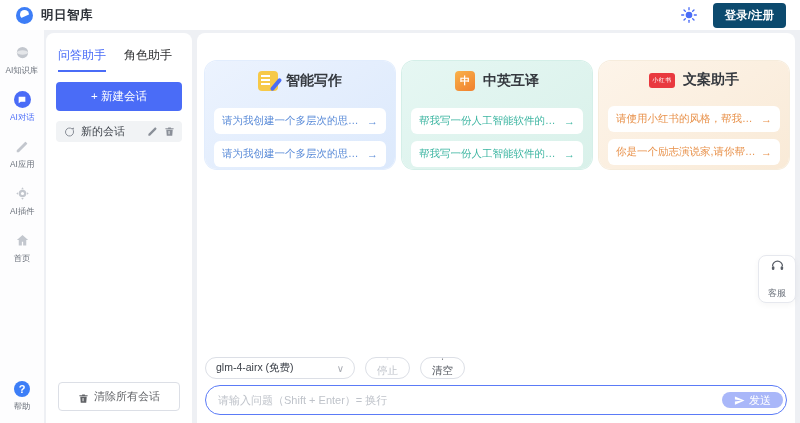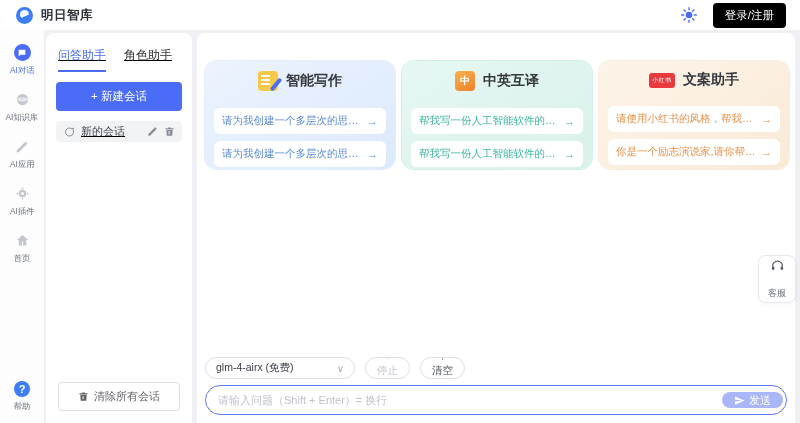--- a/index.html
+++ b/index.html
@@ -9,52 +9,52 @@
   
   .header { position:absolute; left:0; top:0; width:800px; height:30px; background:#fff;
     display:flex; align-items:center; padding:4px 10px; }
   .logo-wrap { display:flex; align-items:center; gap:8px; padding-left:6px; }
   .logo-icon { width:17px; height:17px; border-radius:50%; background:#3d7ef7; position:relative; }
   .logo-icon::after { content:""; position:absolute; left:4px; top:3px; width:9px; height:9px;
     border-radius:50%; background:#fff; clip-path:polygon(0 0,100% 0,100% 55%,0 100%); }
   .app-title { font-size:12.5px; font-weight:bold; color:#2b2f36; letter-spacing:.5px; }
   .header-right { margin-left:auto; display:flex; align-items:center; gap:16px; padding-right:4px; }
   .theme-icon { width:16px; height:16px; color:#4a6cf7; cursor:pointer; }
-  .login-btn { background:#000000; color:#fff; font-size:11.5px; border:none; border-radius:4px;
-    padding:5px 12px; cursor:pointer; }
+  .login-btn { background:#0c4a6e; color:#fff; font-size:11.5px; border:none; border-radius:4px;
+    padding:5px 12px; cursor:pointer;font-weight:bold; }
 
   
   .rail { position:absolute; left:0; top:30px; width:44px; height:393px; background:#fdfdfe; }
   .rail-item { width:44px; display:flex; flex-direction:column; align-items:center; gap:3px;
     margin-top:14px; cursor:pointer; }
   .rail-ico { width:17px; height:17px; display:flex; align-items:center; justify-content:center; color:#c3c7ce; }
   .rail-lab { font-size:9px; color:#6a707a; white-space:nowrap; transform:scale(.92); }
   .rail-item.active .rail-lab { color:#4a6cf7; }
   .rail-ico.bubble-active { background:#4a6cf7; border-radius:50%; color:#fff; }
   .rail-help { position:absolute; left:0; bottom:10px; }
   .help-circle { width:16px; height:16px; border-radius:50%; background:#3d7ef7; color:#fff;
     font-size:11px; font-weight:bold; display:flex; align-items:center; justify-content:center; }
 
   
   .side-panel { position:absolute; left:46px; top:33px; width:146px; height:390px; background:#fff;
-    border-radius:8px 8px 0 0; padding:10px 10px 0 10px;text-decoration:underline; }
+    border-radius:8px 8px 0 0; padding:10px 10px 0 10px; }
   .tabs { display:flex; gap:18px; padding:4px 2px 8px 2px; }
   .tab { font-size:12px; color:#303133; cursor:pointer; padding-bottom:6px; }
   .tab.active { color:#4a6cf7; border-bottom:2px solid #4a6cf7; }
   .new-chat-btn { width:100%; margin-top:2px; background:#4a6cf7; border:none; color:#fff;
     font-size:11.5px; border-radius:4px; padding:7px 0; cursor:pointer; }
   .convo-row { margin-top:10px; background:#f1f3f5; border-radius:4px; height:21px;
     display:flex; align-items:center; padding:0 7px; gap:6px; cursor:pointer; }
   .convo-ico { color:#8a8f98; display:flex; }
   .convo-title { font-size:11px; color:#3a3f47; flex:1; }
   .row-actions { display:flex; gap:6px; color:#8a8f98; }
   .row-actions svg { cursor:pointer; }
   .clear-all-btn { position:absolute; left:12px; bottom:12px; width:122px; background:#fff;
     border:1px solid #dcdfe6; border-radius:4px; color:#606266; font-size:11px; padding:6px 0;
-    display:flex; align-items:center; justify-content:center; gap:5px; cursor:pointer; }
+    display:flex; align-items:flex-end; justify-content:center; gap:5px; cursor:pointer; }
 
   
   .main-panel { position:absolute; left:197px; top:33px; width:598px; height:390px; background:#fff;
     border-radius:8px 8px 0 0; }
   .cards { position:absolute; left:8px; top:28px; display:flex; gap:7px; }
   .card { width:190px; height:108px; border-radius:12px; padding:10px 9px; }
   .card-blue   { background:linear-gradient(145deg,#ecf3fe 0%,#dce9fc 100%); box-shadow:0 0 0 1px #e2edfd; }
   .card-teal   { background:linear-gradient(145deg,#e6f7f3 0%,#d9f1ea 100%); box-shadow:0 0 0 1px #d4efe8; }
   .card-orange { background:linear-gradient(145deg,#fdf4e9 0%,#f9ead7 100%); box-shadow:0 0 0 1px #f6ecdc; }
   .card-head { display:flex; align-items:center; justify-content:center; gap:8px; margin-bottom:17px; }
@@ -123,36 +123,36 @@
           <line x1="4.5" y1="19.5" x2="6.5" y2="17.5"></line>
             <line x1="17.5" y1="6.5" x2="19.5" y2="4.5"></line>
         </g>
       </svg>
     </span>
     <button class="login-btn">登录/注册</button>
   </div>
 </div>
 
 <div class="rail">
-  <div class="rail-item active">
-    <span class="rail-ico bubble-active">
-      <svg viewBox="0 0 24 24" width="10" height="10" fill="currentColor">
-          <path d="M4 4h16v12H9l-5 4z"></path>
-        </svg>
-    </span>
-    <span class="rail-lab">AI对话</span>
-  </div>
   <div class="rail-item">
     <span class="rail-ico">
       <svg viewBox="0 0 24 24" width="15" height="15" fill="currentColor">
           <circle cx="12" cy="12" r="9"></circle>
           <ellipse cx="12" cy="12" rx="9" ry="3.5" fill="#fff" opacity=".55"></ellipse>
         </svg>
     </span>
     <span class="rail-lab">AI知识库</span>
+  </div>
+  <div class="rail-item active">
+    <span class="rail-ico bubble-active">
+      <svg viewBox="0 0 24 24" width="10" height="10" fill="currentColor">
+          <path d="M4 4h16v12H9l-5 4z"></path>
+        </svg>
+    </span>
+    <span class="rail-lab">AI对话</span>
   </div>
   <div class="rail-item">
     <span class="rail-ico">
       <svg viewBox="0 0 24 24" width="14" height="14" fill="currentColor">
           <path d="M3 17.5V21h3.5L19 8.5 15.5 5 3 17.5zM20.7 6.8a1 1 0 0 0 0-1.4l-2.1-2.1a1 1 0 0 0-1.4 0L15.5 5 19 8.5l1.7-1.7z"></path>
         </svg>
     </span>
     <span class="rail-lab">AI应用</span>
   </div>
   <div class="rail-item">

